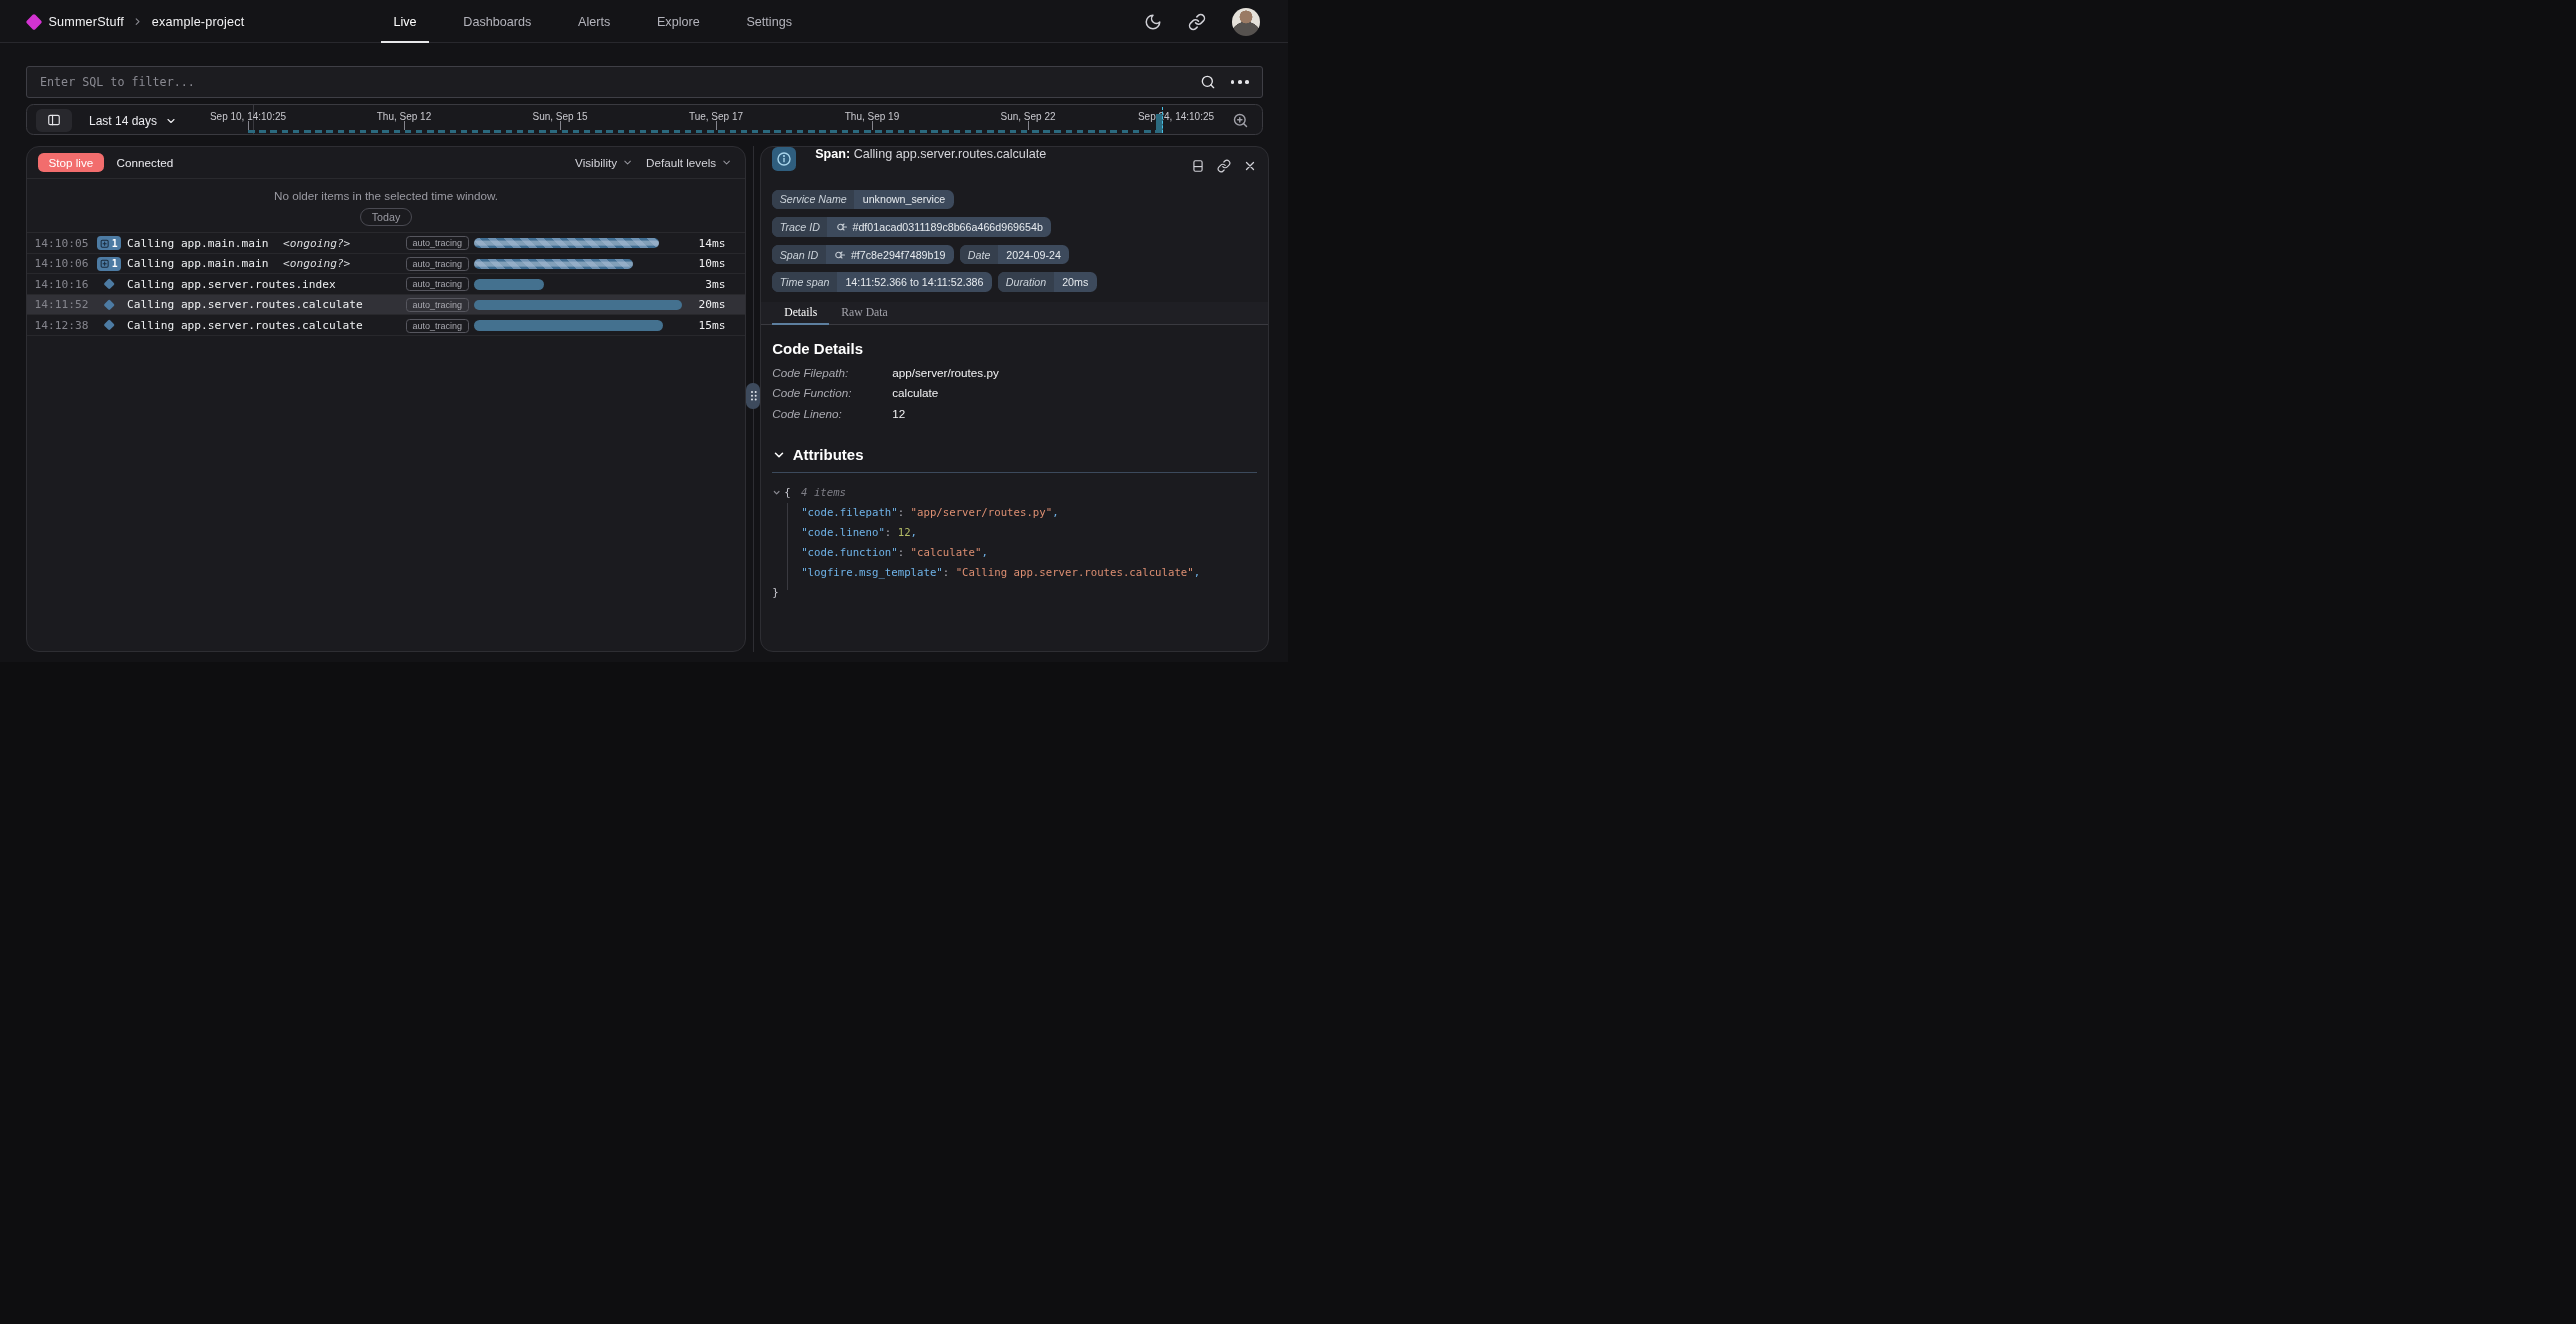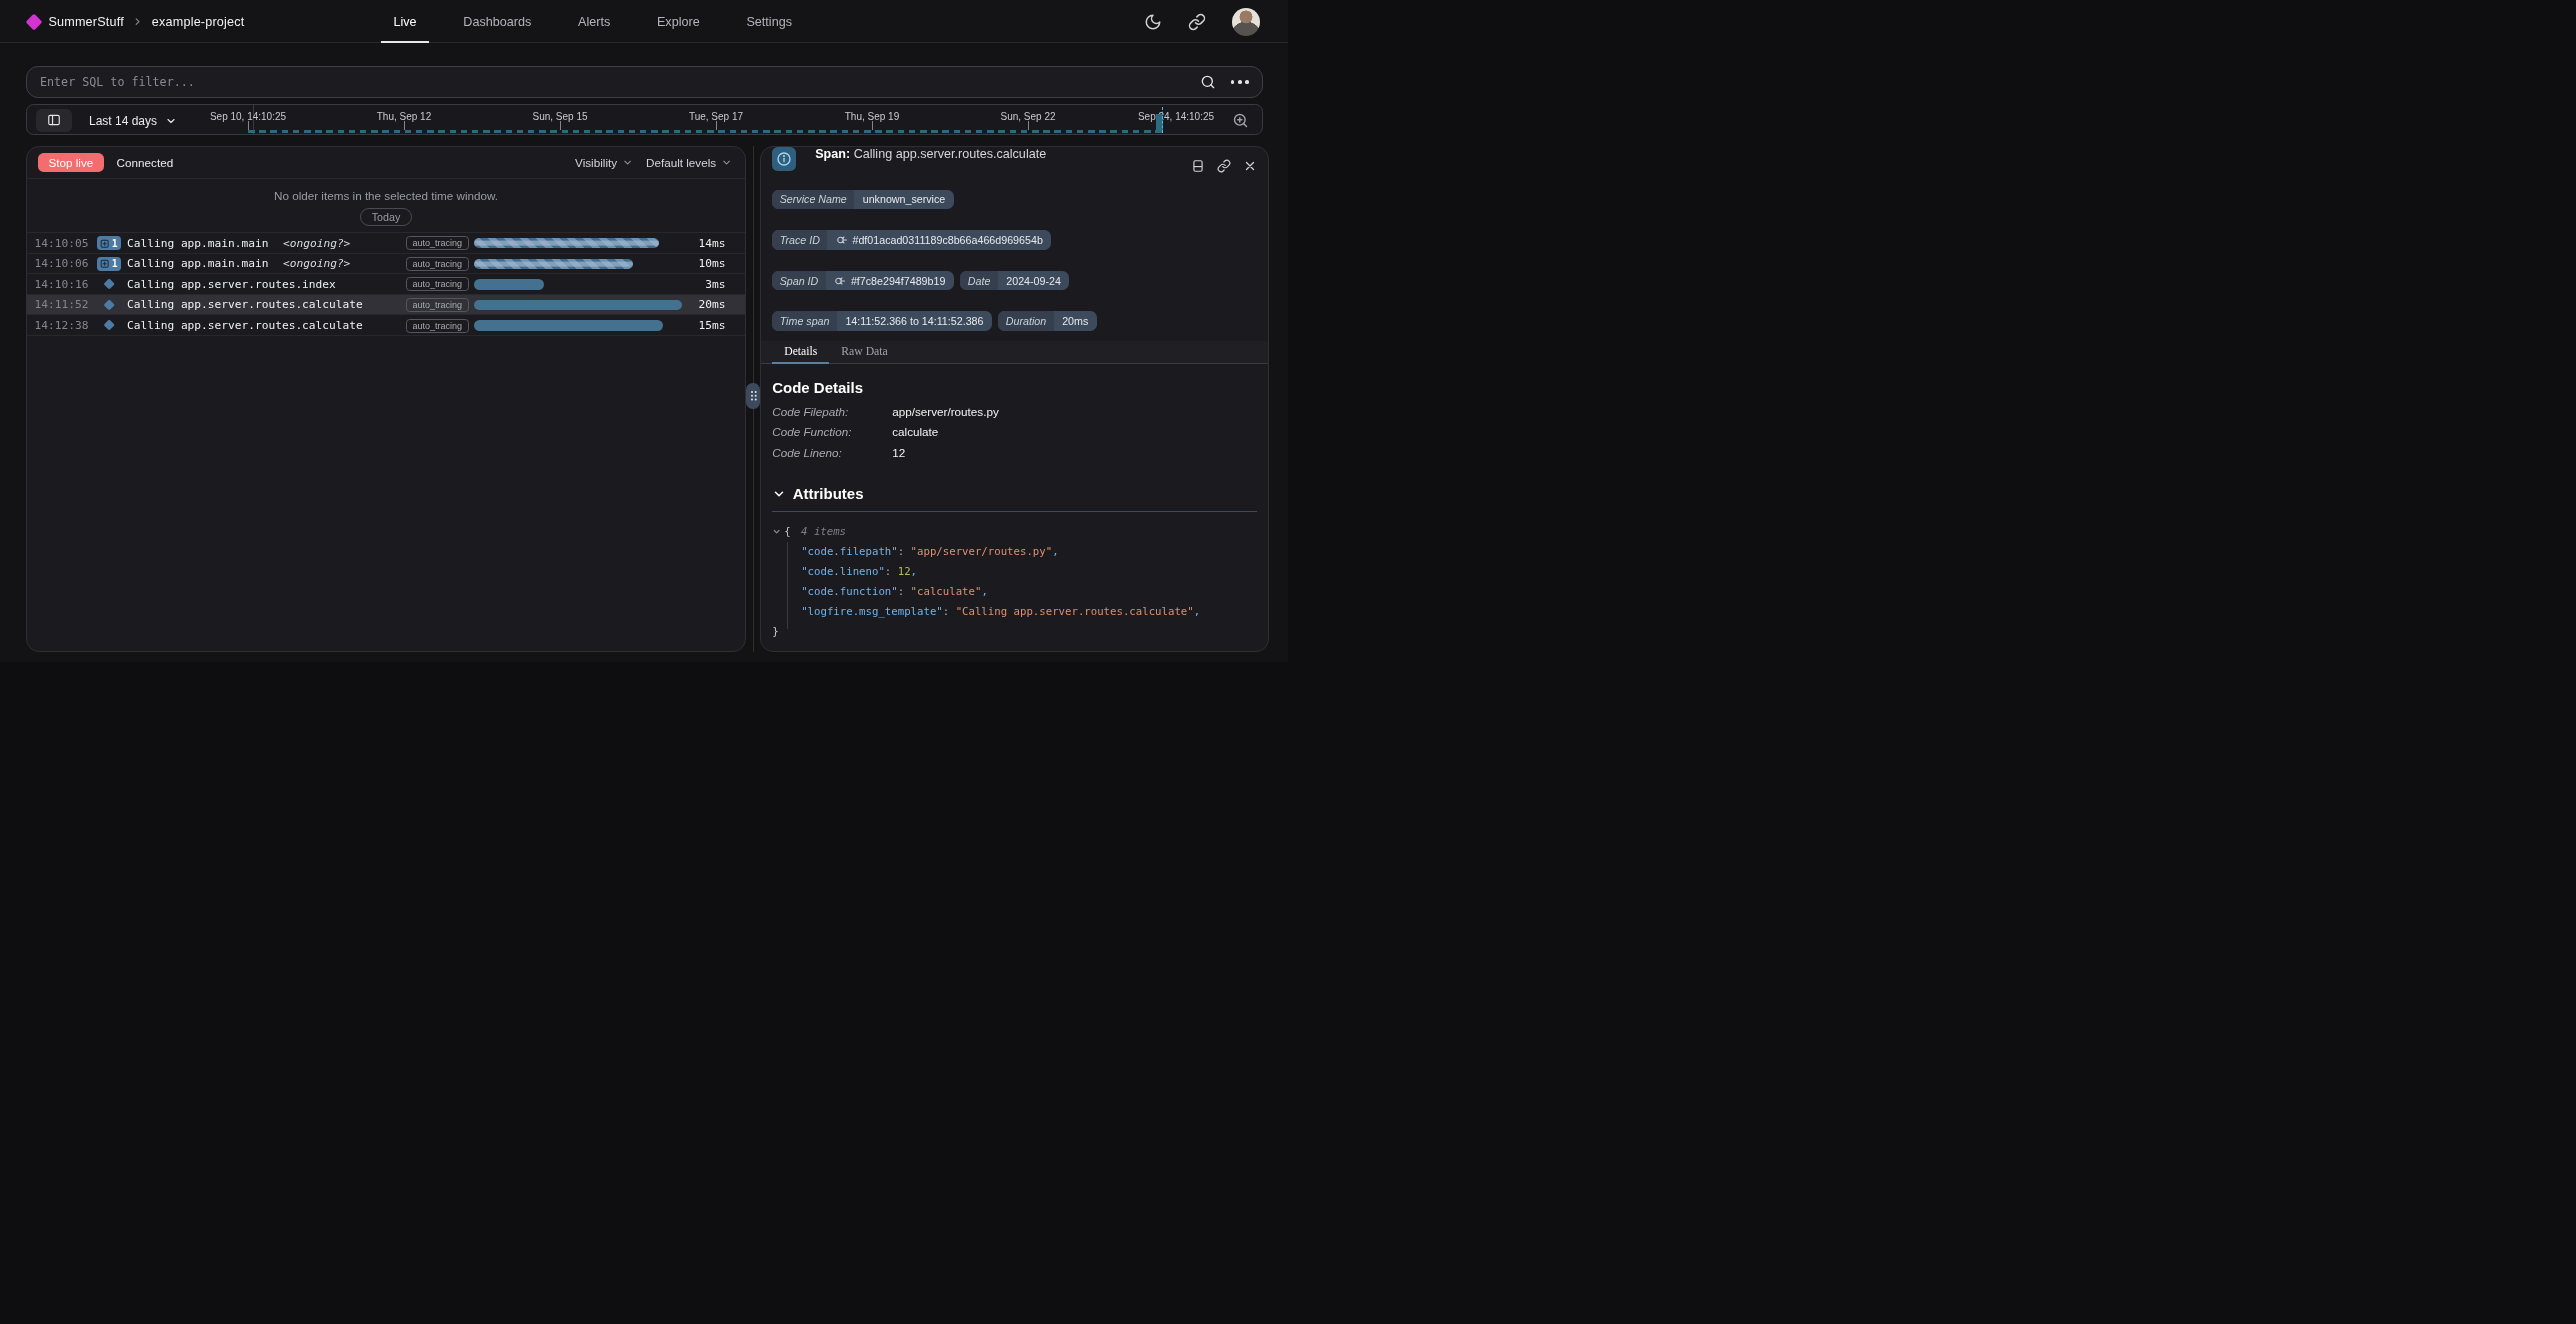--- a/index.html
+++ b/index.html
@@ -20,21 +20,21 @@
   .nav-tab.active { color:#ffffff; }
   .nav-tab.active::after { content:""; position:absolute; left:11.2px; right:11.2px; bottom:0; height:1.9px; background:#e8e8ea; }
   .nav-right { position:absolute; right:28px; top:0; height:43px; display:flex; align-items:center; gap:26px; }
   .nav-icon { color:#cfcfd5; }
   .avatar { width:28px; height:28px; border-radius:50%; background:
       radial-gradient(circle at 50% 32%, #9a7a64 0 27%, transparent 28%),
       radial-gradient(circle at 50% 105%, #56524f 0 48%, transparent 49%),
       #e5e1da; }
 
   
-  .filter-bar { position:absolute; top:66px; left:26px; width:1237px; height:32px; background:#1c1c20; border:0.9px solid #3f3f46; border-radius:12px; display:flex; align-items:center; }
+  .filter-bar { position:absolute; top:66px; left:26px; width:1237px; height:32px; background:#1c1c20; border:0.9px solid #3f3f46; border-radius:3px; display:flex; align-items:center; }
   .filter-input { flex:1; height:100%; background:transparent; border:none; outline:none; color:#e8e8ea; font-family:"DejaVu Sans Mono", monospace; font-size:11.7px; padding:0 13px; }
   .filter-input::placeholder { color:#8a8a92; }
   .filter-icons { display:flex; align-items:center; gap:15px; padding-right:13px; color:#e4e4e8; }
   .dots { display:flex; gap:3.7px; }
   .dots i { width:3.7px; height:3.7px; border-radius:50%; background:#e4e4e8; }
 
   
   .timeline { position:absolute; top:104px; left:26px; width:1237px; height:31px; background:#19191d; border:0.9px solid #3a3a40; border-radius:7.5px; }
   .tl-toggle { position:absolute; left:9.3px; top:3.7px; width:36px; height:23.4px; background:#28282d; border:none; border-radius:5.6px; display:flex; align-items:center; justify-content:center; color:#e4e4e8; cursor:pointer; }
   .tl-range { position:absolute; left:62px; top:0; height:31px; display:flex; align-items:center; gap:7.5px; font-size:12px; color:#ececf0; cursor:pointer; }
@@ -90,21 +90,21 @@
   
   .rp-header { position:relative; height:37px; display:flex; padding:0 11.2px; gap:19px; }
   .info-badge { width:24px; height:24px; border-radius:5.6px; background:#2f5e7e; display:flex; align-items:center; justify-content:center; color:#a8d4ea; }
   .rp-title { font-size:12.6px; white-space:nowrap; overflow:hidden; }
   .rp-title b { color:#ffffff; font-weight:700; }
   .rp-title span { color:#d6d6db; }
   .rp-header .spacer { flex:1; }
   .rp-hicons { display:flex; align-items:center; gap:12px; color:#d0d0d6; }
   .rp-hicons > * { cursor:pointer; }
 
-  .badge-rows { padding:5.6px 11.2px 0; display:flex; flex-direction:column; gap:21px; }
+  .badge-rows { padding:5.6px 11.2px 0; display:flex; flex-direction:column; gap:8px; }
   .badge-row { display:flex; gap:6.5px; }
   .pill { display:inline-flex; align-items:stretch; background:#3d4a5c; border-radius:6.5px; overflow:hidden; height:19.6px; font-size:10.7px; }
   .pill .lbl { display:flex; align-items:center; background:#353f4d; padding:0 7.5px; font-style:italic; color:#ccd3da; }
   .pill .val { display:flex; align-items:center; gap:4.7px; padding:0 8.4px; color:#e6eaee; }
   .pill .val svg { color:#c4cbd3; }
 
   .rp-tabs { position:relative; margin-top:10.3px; height:22.4px; background:#1f1f24; border-bottom:0.9px solid #3a3a40; display:flex; padding-left:11.2px; }
   .rp-tab { position:relative; display:flex; align-items:center; padding:0 12px; font-size:11.7px; color:#a2a2aa; cursor:pointer;font-family:Liberation Serif, serif; }
   .rp-tab.active { color:#ffffff; }
   .rp-tab.active::after { content:""; position:absolute; left:0; right:0; bottom:-0.9px; height:1.9px; background:#5d7f9f; }

